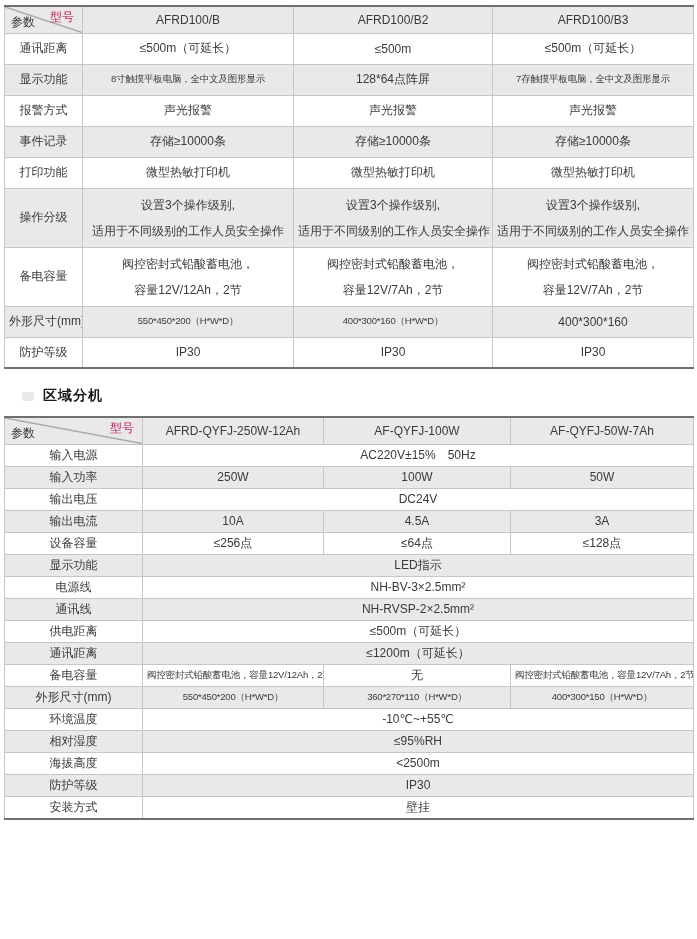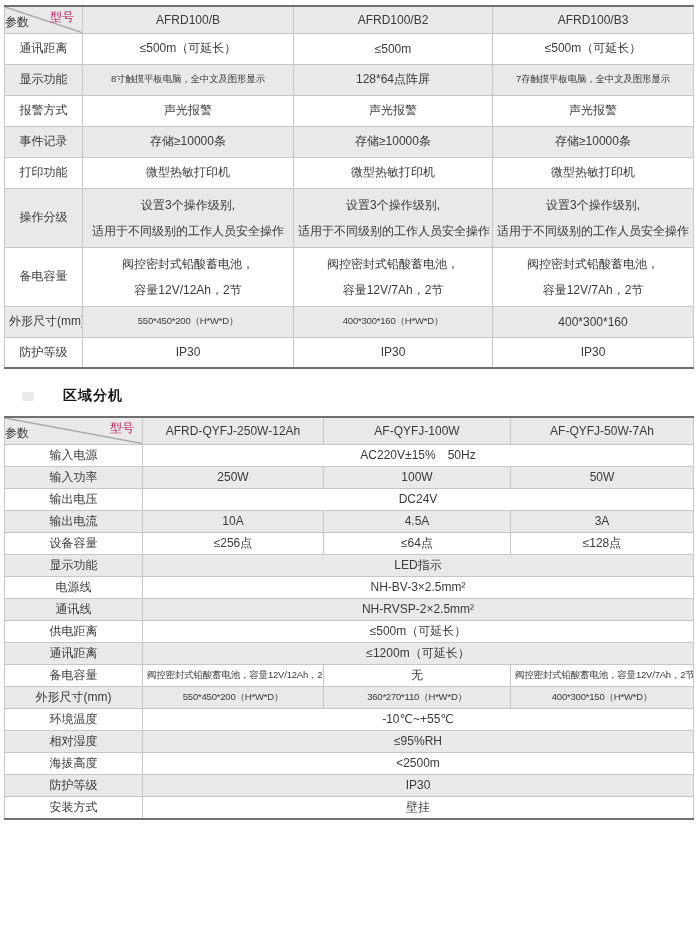--- a/index.html
+++ b/index.html
@@ -27,24 +27,24 @@
   table.spec tbody tr:nth-child(odd) th,
   table.spec tbody tr:nth-child(odd) td{background:#ffffff;}
   #t1 tbody tr{height:31px;}
   #t1 tbody tr.tall{height:59px;}
   #t2 tbody tr{height:16px;}
   .l2 div{line-height:26px;}
   td.small-txt{font-size:9.5px;letter-spacing:-0.2px;}
   th.corner{position:relative;padding:0;}
   th.corner svg{position:absolute;left:0;top:0;width:100%;height:100%;}
   .corner-top{position:absolute;top:2px;right:8px;font-size:12px;color:#be185d;}
-  .corner-bottom{position:absolute;bottom:2px;left:0;font-size:12px;color:#3a3a3a;}
+  .corner-bottom{position:absolute;bottom:2px;left:6px;font-size:12px;color:#3a3a3a;}
   .section-head{
     display:flex;align-items:center;
-    margin:17px 0 10px 18px;height:20px;gap:20px;
+    margin:17px 0 10px 18px;height:20px;
   }
   .section-bullet{
     width:12px;height:9px;background:#e3e3e3;border-radius:2px;
     margin-right:9px;opacity:.8;
   }
   .section-title{
     font-size:14px;font-weight:bold;color:#1a1a1a;letter-spacing:1px;
   }
 </style>
 </head>

